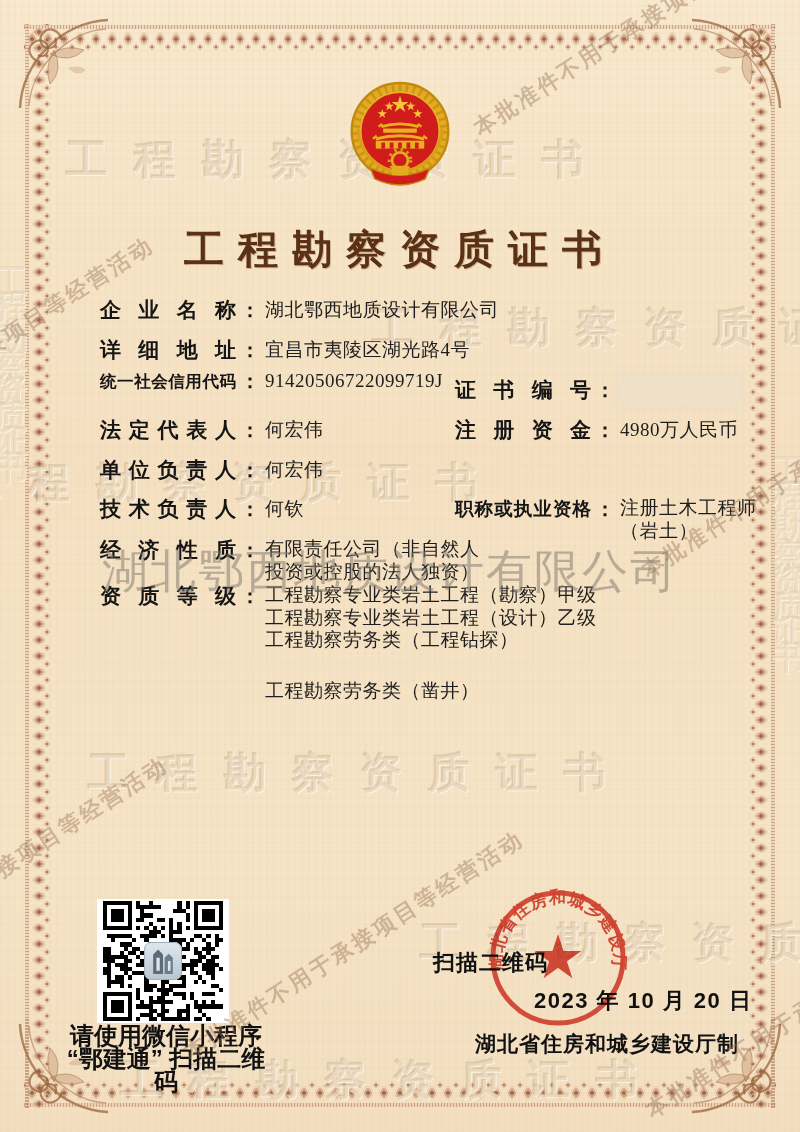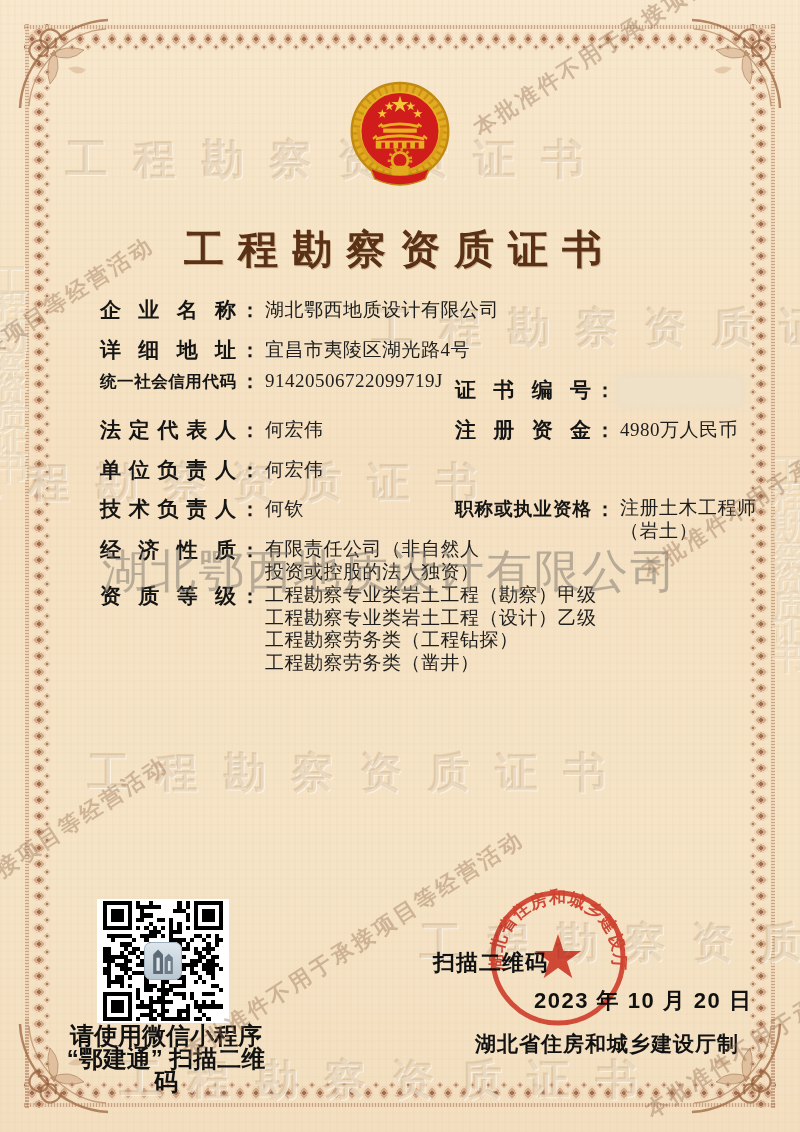--- a/index.html
+++ b/index.html
@@ -234,21 +234,21 @@
     <span class="flabel mid">职称或执业资格</span><span class="fcolon">：</span><span class="fvalue wrap" style="width:160px;">注册土木工程师（岩土）</span>
   </div>
   <div class="fieldrow" style="left:100px;top:538px;">
     <span class="flabel">经济性质</span><span class="fcolon">：</span><span class="fvalue wrap" style="width:218px;">有限责任公司（非自然人投资或控股的法人独资）</span>
   </div>
   <div class="fieldrow" style="left:100px;top:584px;">
     <span class="flabel">资质等级</span><span class="fcolon">：</span><span class="fvalue" style="white-space:normal;">
       <span class="qline" style="display:block;">工程勘察专业类岩土工程（勘察）甲级</span>
       <span class="qline" style="display:block;">工程勘察专业类岩土工程（设计）乙级</span>
       <span class="qline" style="display:block;">工程勘察劳务类（工程钻探）</span>
-      <span class="qline" style="display:block;">工程勘察劳务类（凿井）</span>
+      <span class="qline" style="display:block;margin-top:28px;">工程勘察劳务类（凿井）</span>
     </span>
   </div>
 
   <div class="wm-company">湖北鄂西地质设计有限公司</div>
 
   <div class="qr-block">
     <svg viewBox="0 0 29 29" shape-rendering="crispEdges">
         <rect x="0" y="0" width="29" height="29" fill="#fff"></rect>
         <rect x="8" y="0" width="1" height="1" fill="#000"></rect>
         <rect x="11" y="0" width="1" height="1" fill="#000"></rect>

